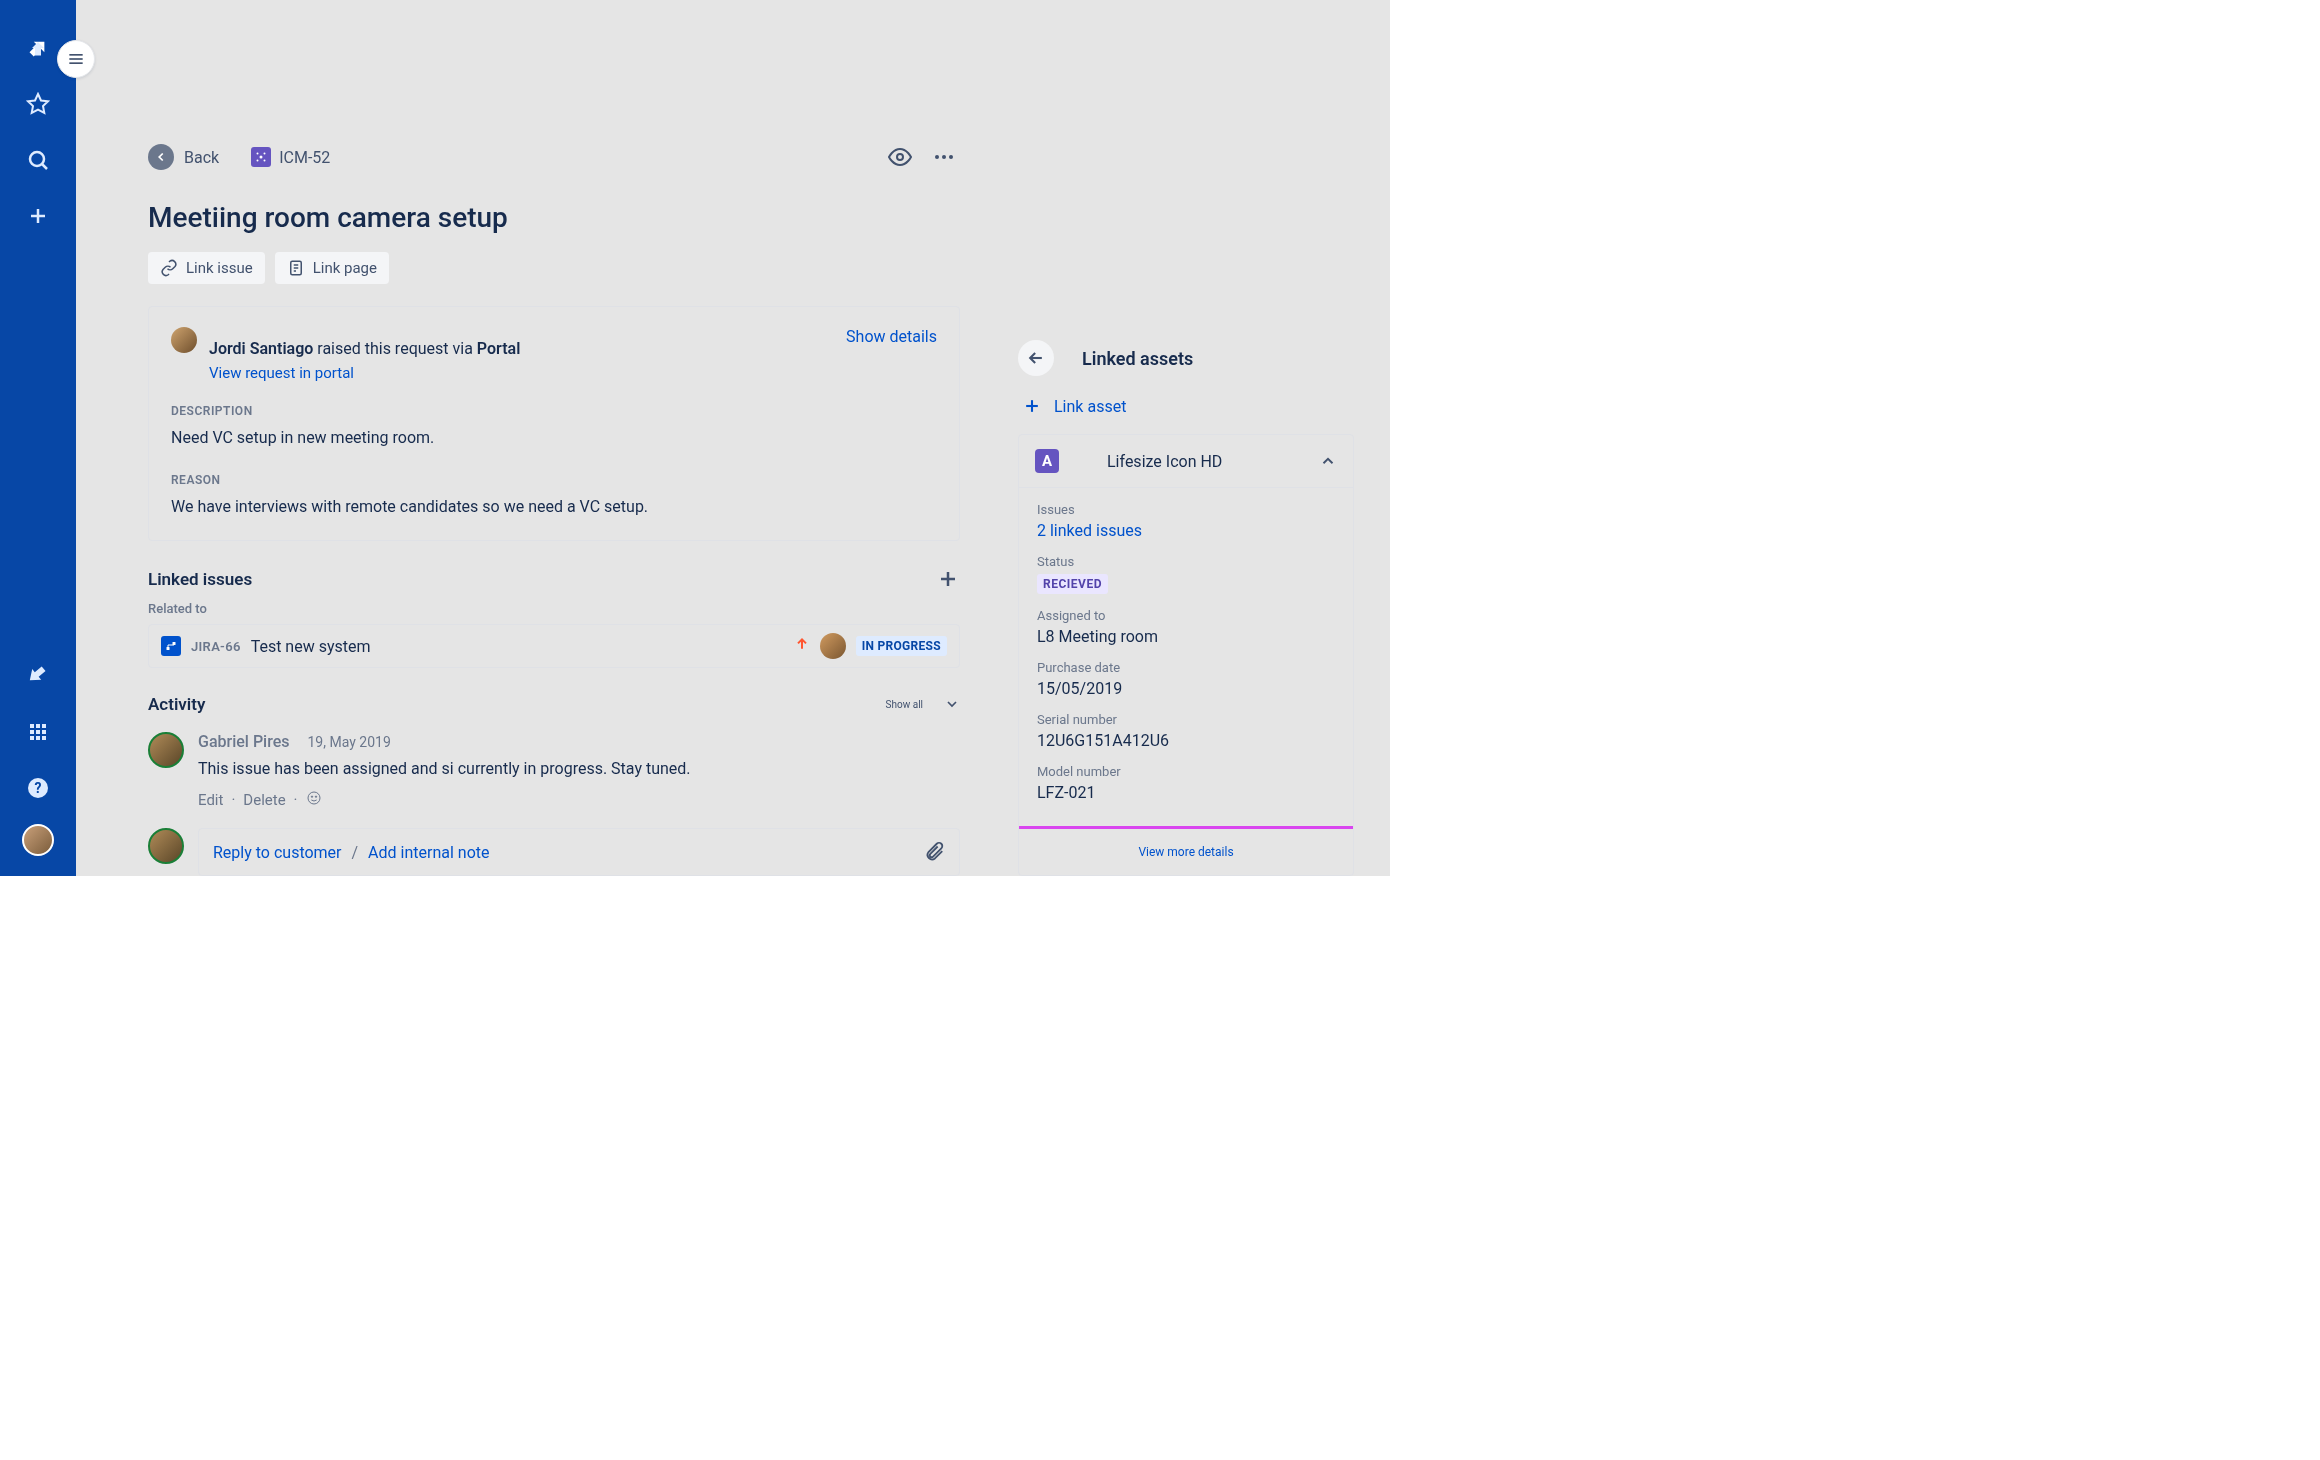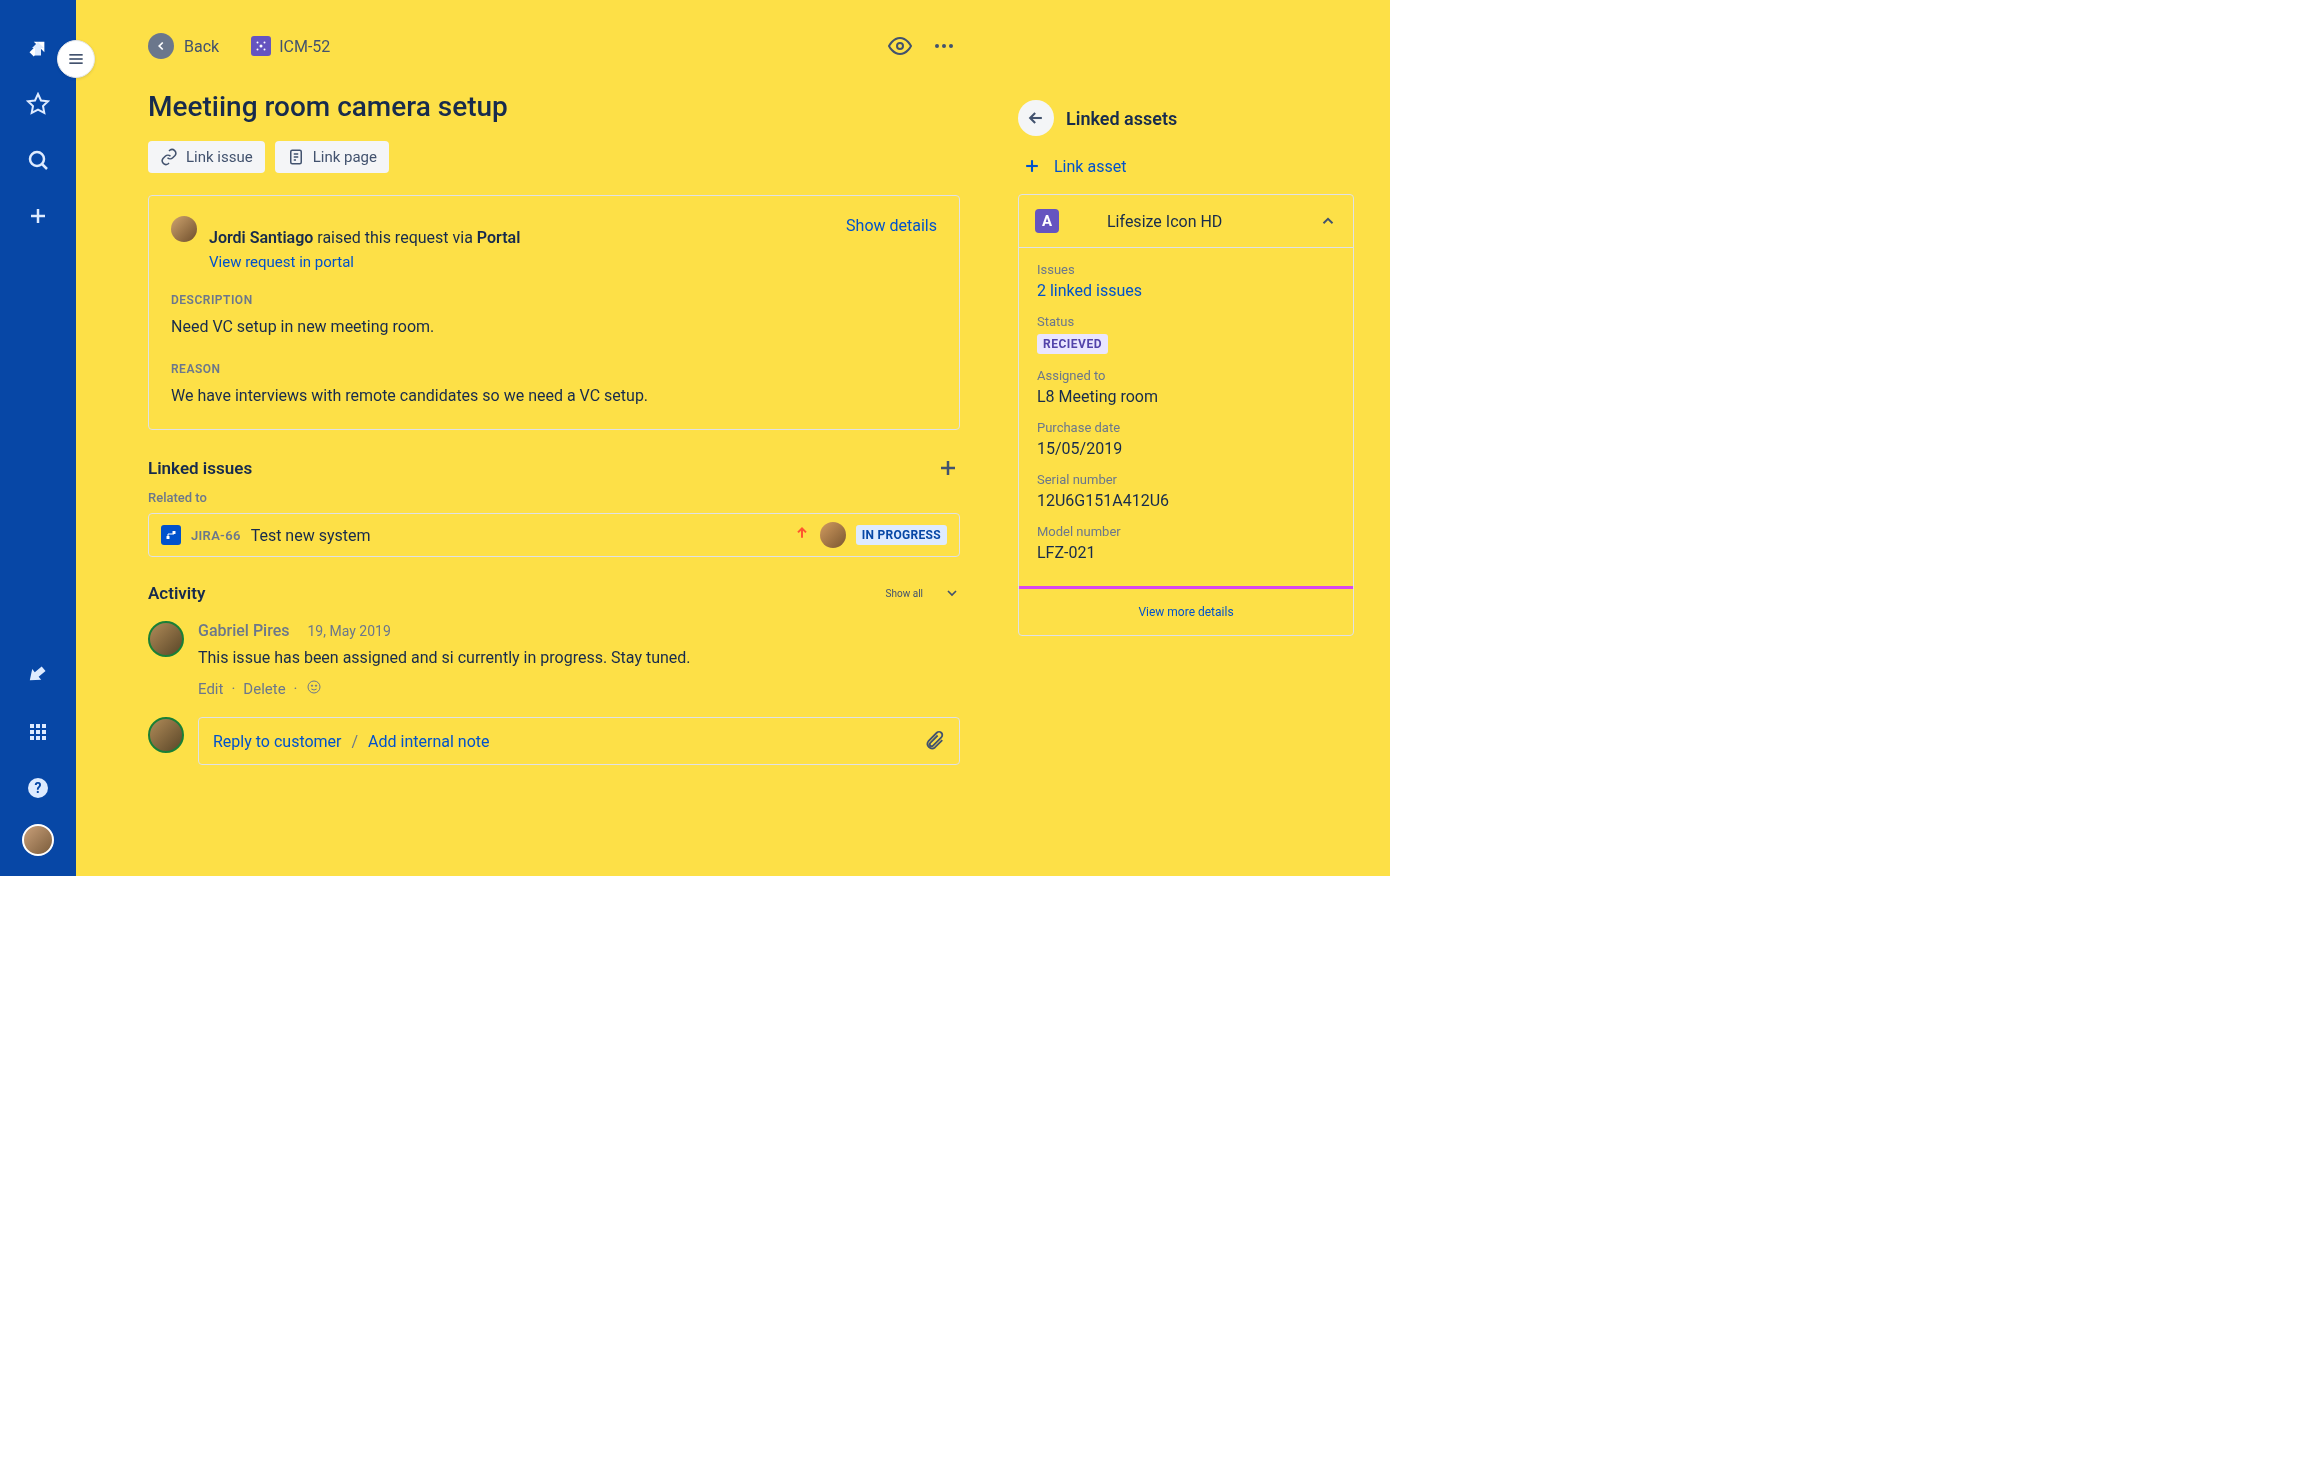--- a/index.html
+++ b/index.html
@@ -11,21 +11,21 @@
   .nav-rail .rail-icon svg { width: 24px; height: 24px; }
   .nav-rail .rail-bottom { margin-top: auto; margin-bottom: 20px; display: flex; flex-direction: column; align-items: center; }
   .nav-rail .avatar { width: 32px; height: 32px; border-radius: 50%; background: linear-gradient(135deg, #c9a07a, #7a5c3b); border: 2px solid #fff; }
   .nav-rail .app-logo { width: 32px; height: 32px; fill: #fff; }
 
   
   .sidebar-toggle { position: absolute; left: 76px; top: 40px; transform: translateX(-50%); width: 38px; height: 38px; border-radius: 50%; background: #fff; border: 1px solid #e5e7eb; display: flex; align-items: center; justify-content: center; color: #42526E; cursor: pointer; z-index: 10; box-shadow: 0 1px 3px rgba(9,30,66,0.12); }
   .sidebar-toggle svg { width: 20px; height: 20px; }
 
   
-  .content { position: absolute; left: 76px; right: 0; top: 0; bottom: 0; background: #fde047; overflow: hidden; display: flex; }
+  .content { position: absolute; left: 76px; right: 0; top: 0; bottom: 0; background: #e5e5e5; overflow: hidden; display: flex; align-items: flex-end; }
   .main-col { flex: 1; padding: 30px 50px 0 72px; overflow: hidden; display: flex; flex-direction: column; min-width: 0; }
   .side-col { width: 380px; padding: 30px 36px 0 8px; }
 
   .breadcrumbs { display: flex; align-items: center; gap: 12px; margin-bottom: 28px; color: #42526E; }
   .crumb-back { display: flex; align-items: center; gap: 10px; cursor: pointer; }
   .crumb-back .back-circle { width: 26px; height: 26px; border-radius: 50%; background: #6B778C; display: flex; align-items: center; justify-content: center; color: #fff; }
   .crumb-back .back-circle svg { width: 14px; height: 14px; }
   .crumb-issue { display: flex; align-items: center; gap: 8px; cursor: pointer; margin-left: 20px;}
   .crumb-issue .issue-icon { width: 20px; height: 20px; background: #6554C0; border-radius: 3px; display:flex; align-items:center; justify-content:center; color:#fff;}
   .crumb-issue .issue-icon svg{width:12px;height:12px;}
@@ -84,21 +84,21 @@
 
   .reply-box{display:flex;gap:14px;margin-top:8px;}
   .reply-input{flex:1;border:1px solid #DFE1E6;border-radius:4px;padding:12px 14px;display:flex;align-items:center;justify-content:space-between;color:#0052CC;font-size:16px;}
   .reply-input .sep{color:#6B778C;margin:0 6px;}
   .reply-input svg{width:22px;height:22px;color:#42526E;}
   .reply-input .links span{cursor:pointer;}
 
   
   .side-header{display:flex;justify-content:space-between;align-items:center;margin-bottom:24px;height:32px;}
 
-  .linked-assets-head{display:flex;align-items:center;gap:12px;margin-top:38px;margin-bottom:20px;}
+  .linked-assets-head{display:flex;align-items:center;gap:28px;margin-top:38px;margin-bottom:20px;}
   .la-back{width:36px;height:36px;border-radius:50%;background:#F4F5F7;display:flex;align-items:center;justify-content:center;cursor:pointer;color:#42526E;}
   .la-back svg{width:20px;height:20px;}
   .la-title{font-size:18px;font-weight:600;color:#172B4D;}
 
   .link-asset{display:flex;align-items:center;gap:12px;color:#0052CC;font-size:16px;cursor:pointer;margin-bottom:18px;margin-left:4px;}
   .link-asset svg{width:20px;height:20px;}
 
   .asset-card{border:1px solid #DFE1E6;border-radius:4px;}
   .asset-head{display:flex;align-items:center;gap:12px;padding:14px 16px;border-bottom:1px solid #DFE1E6;cursor:pointer;}
   .asset-head .asset-logo{width:24px;height:24px;border-radius:4px;background:#6554C0;color:#fff;display:flex;align-items:center;justify-content:center;font-weight:bold;font-size:15px;}

